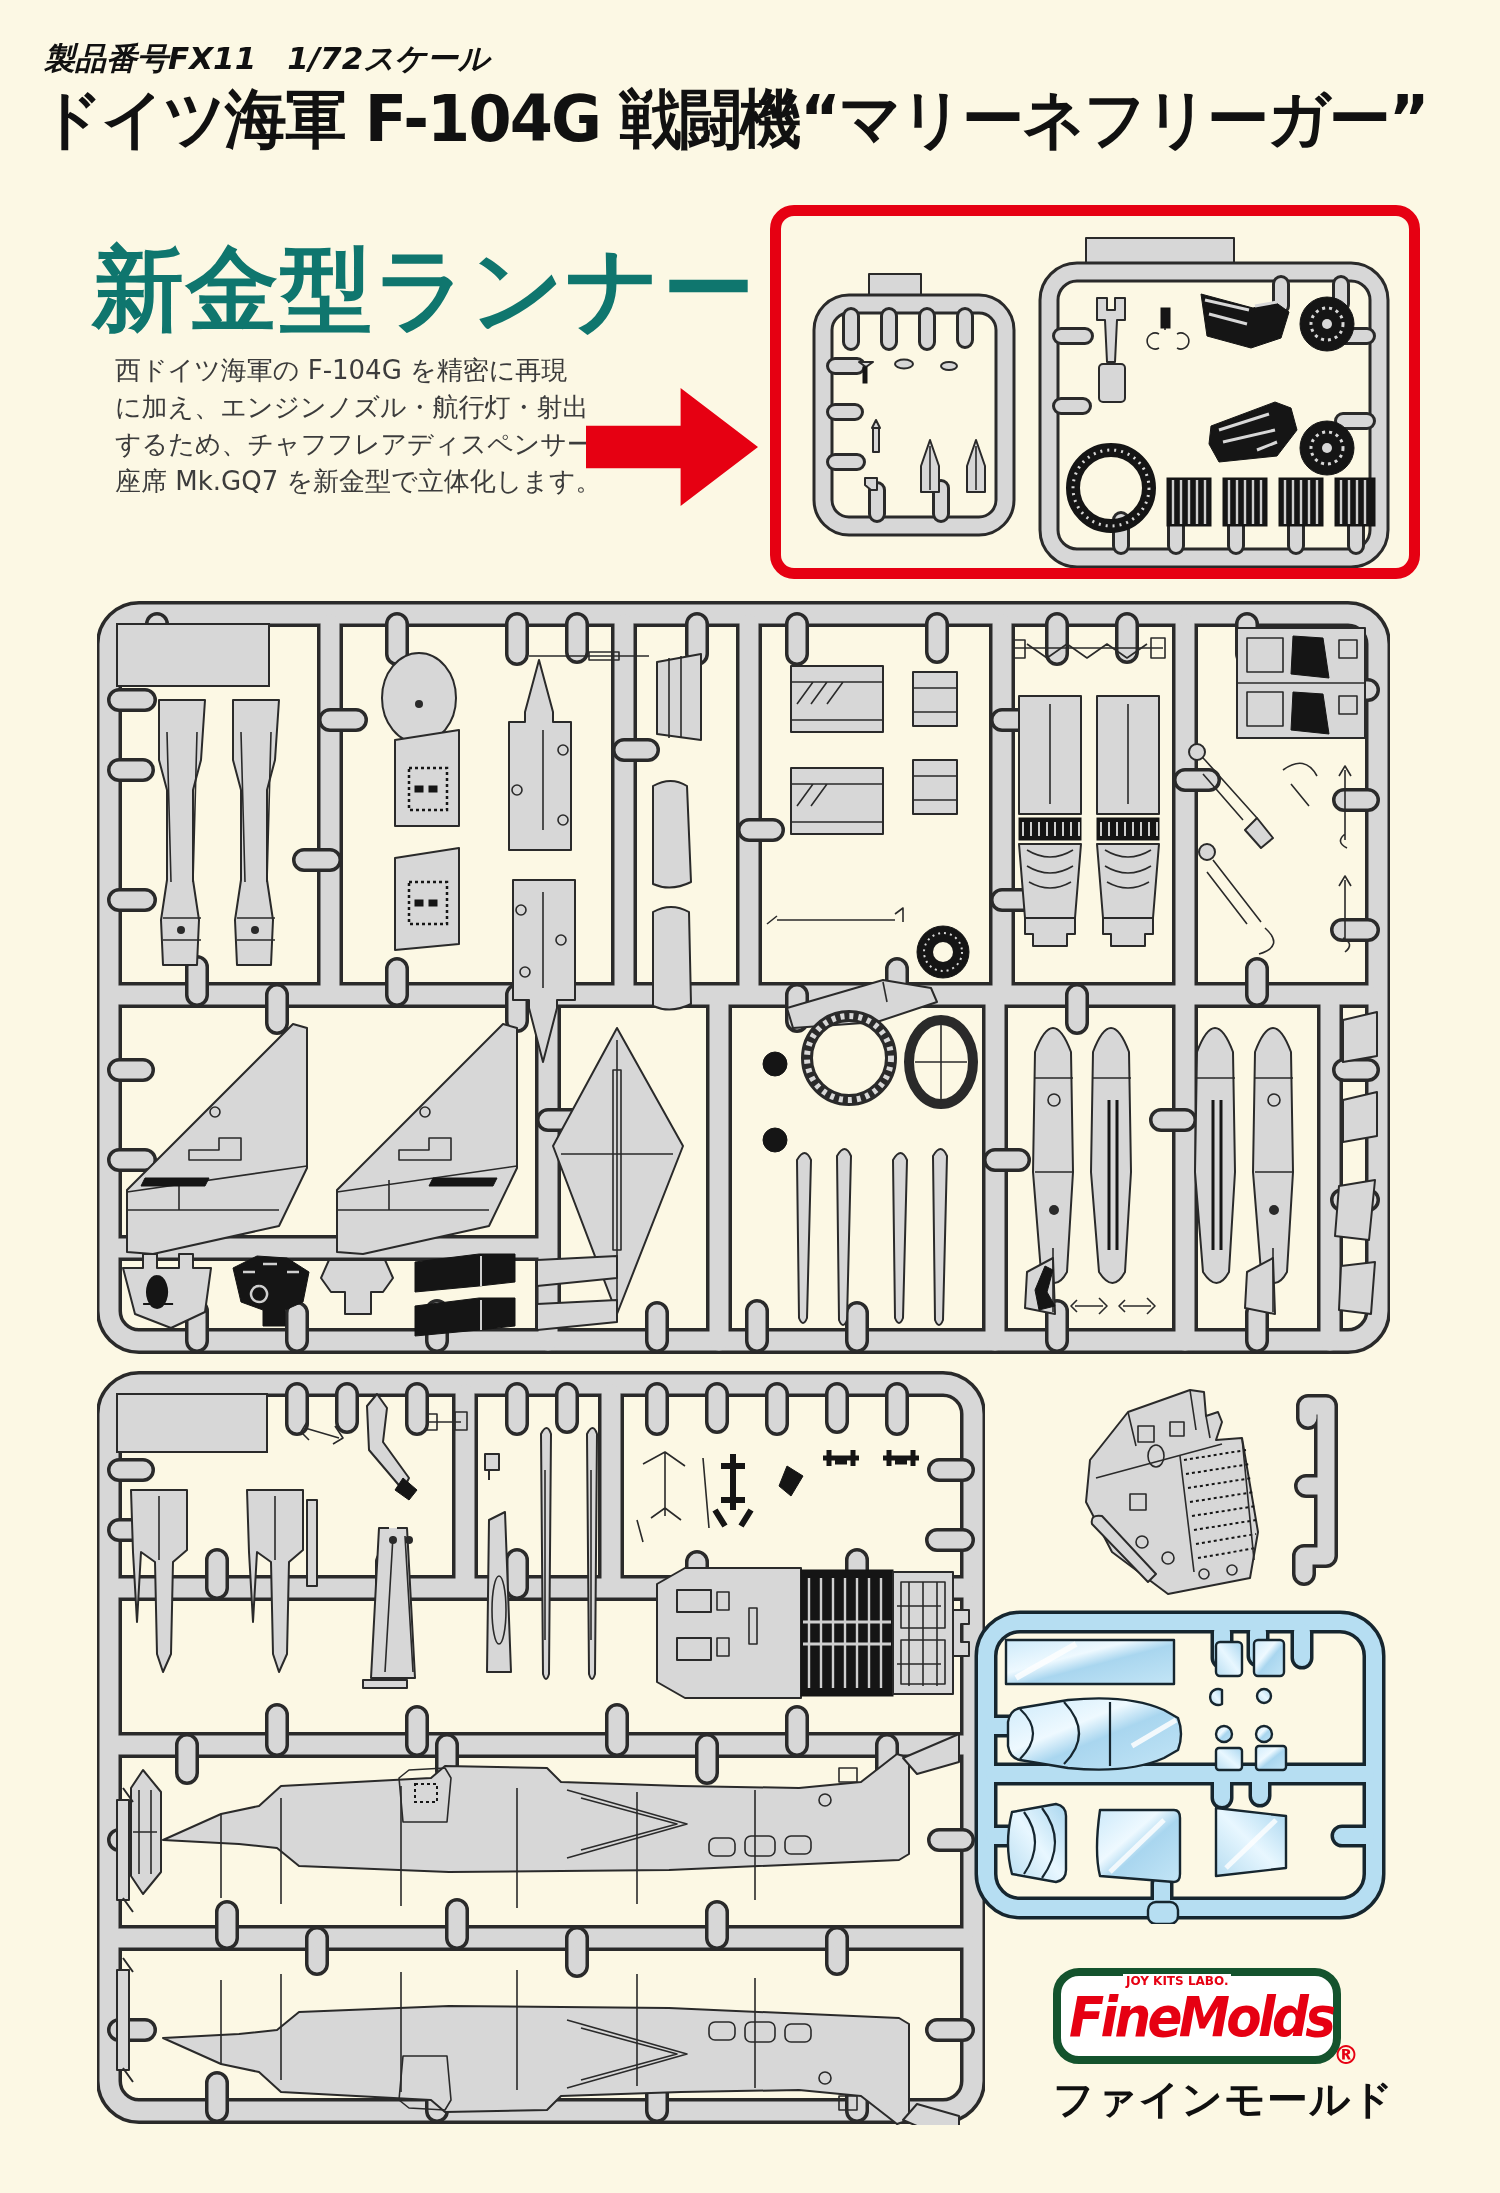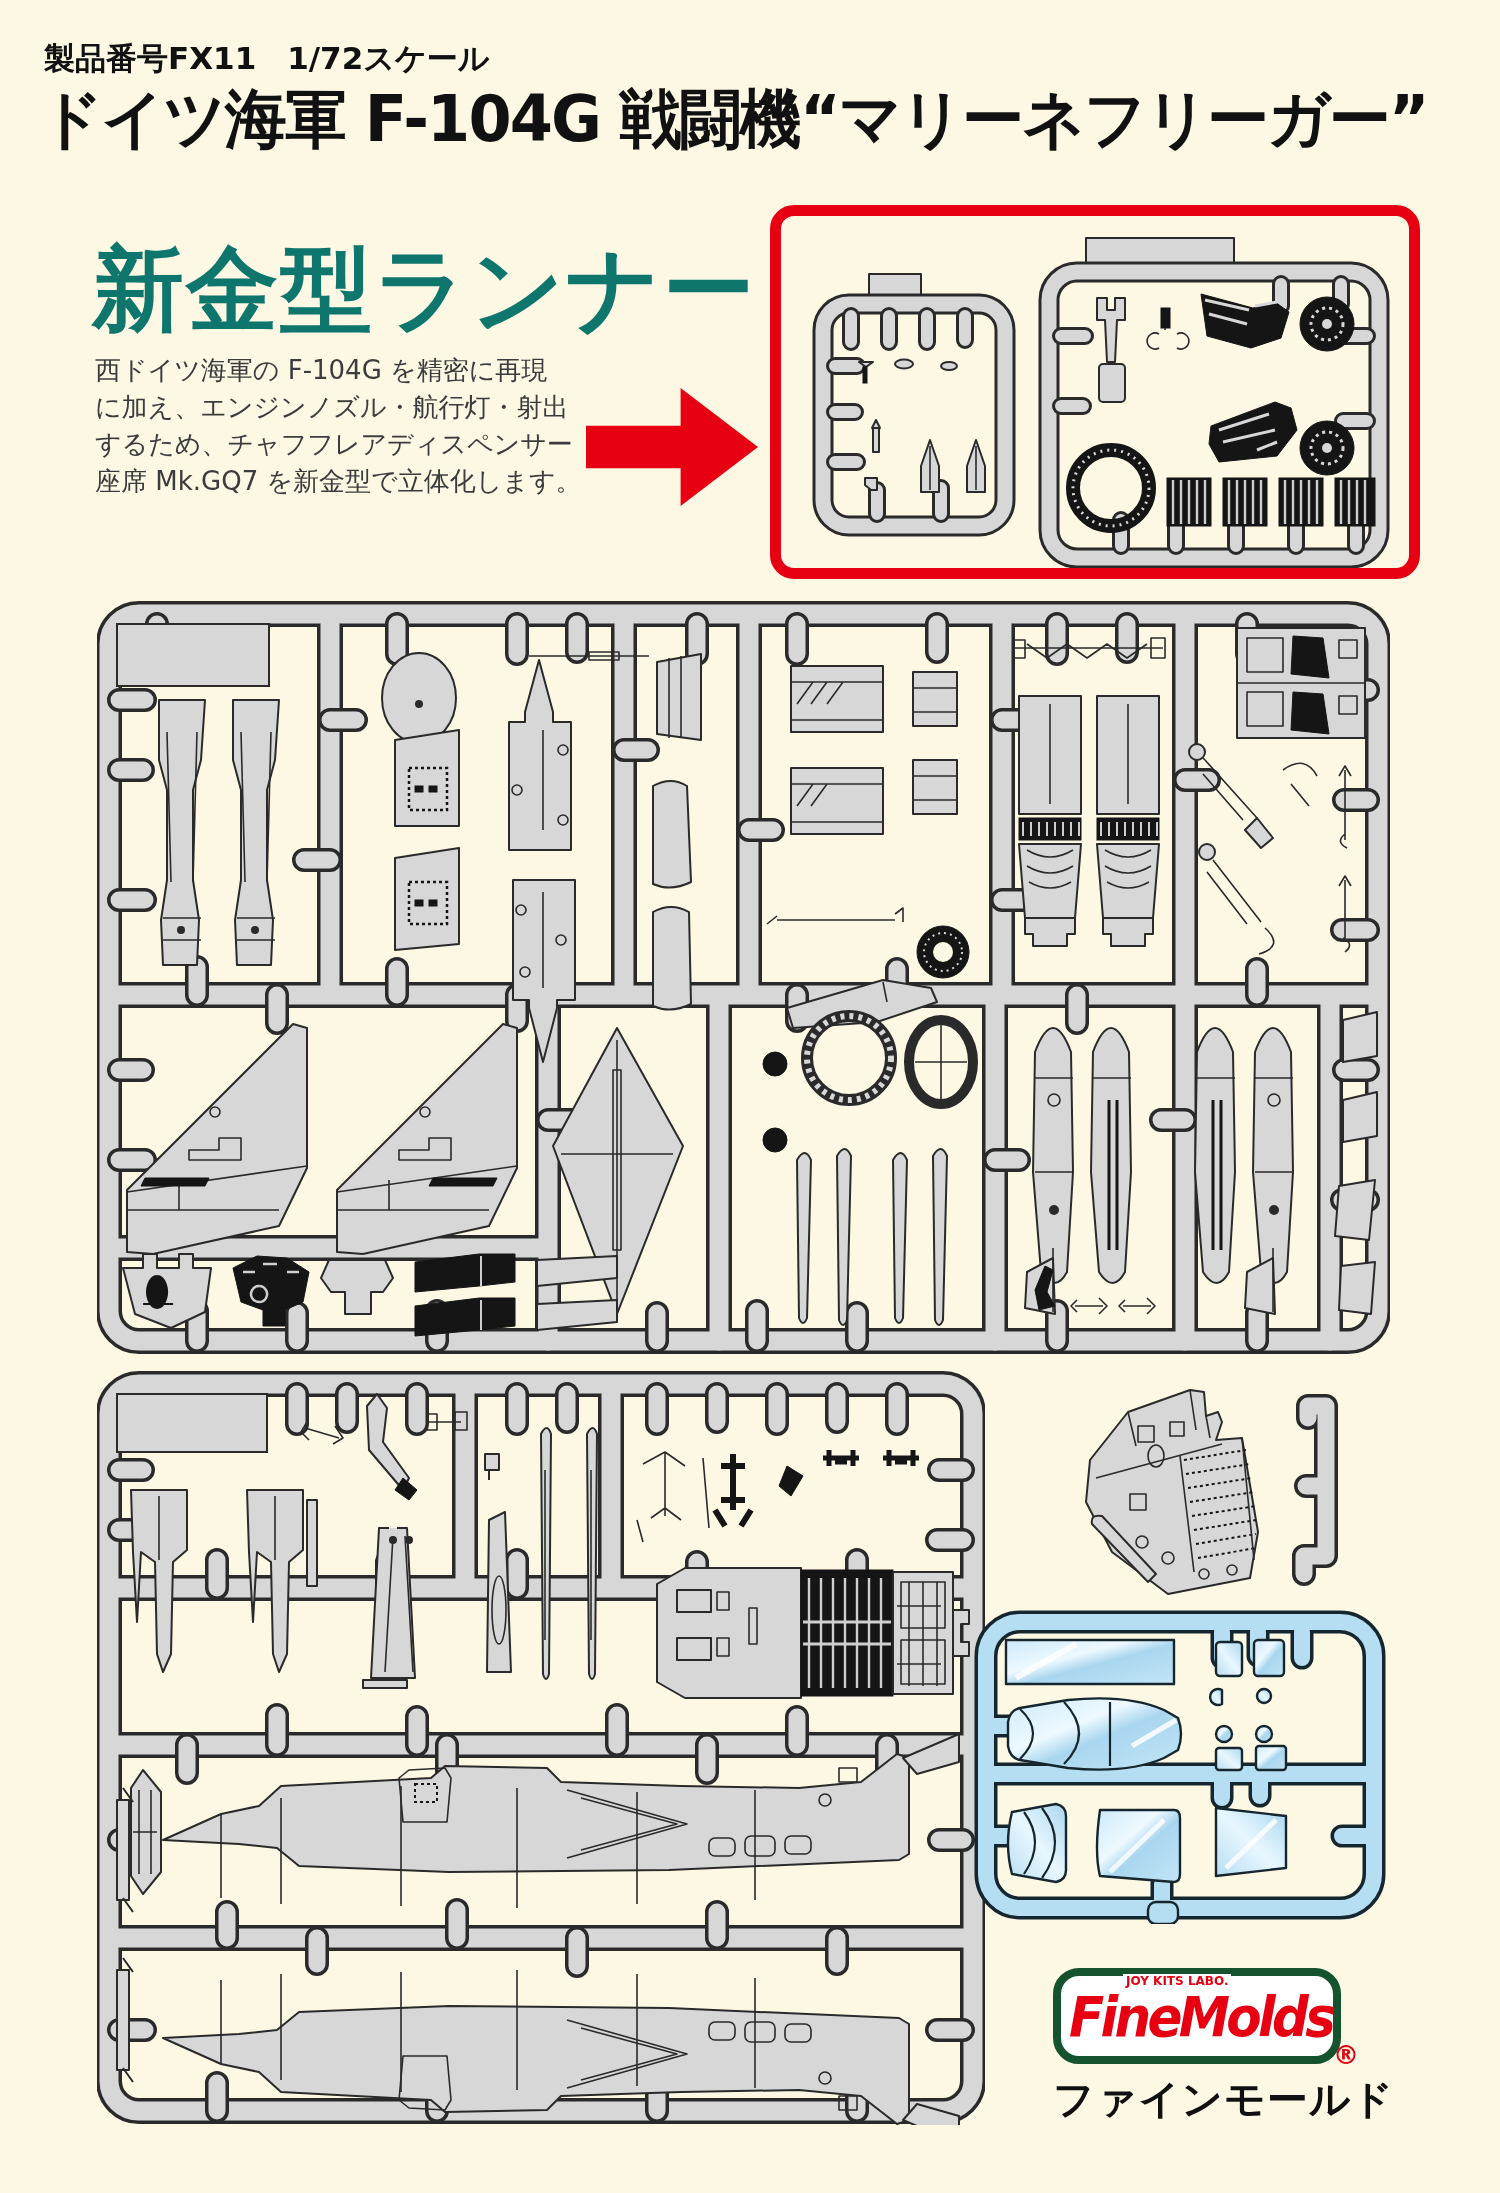--- a/index.html
+++ b/index.html
@@ -5,36 +5,36 @@
   html,body{margin:0;padding:0;}
   body{
     width:1500px;height:2193px;position:relative;overflow:hidden;
     background:#FCF8E4;
     font-family:"DejaVu Sans","Liberation Sans",sans-serif;
   }
   .abs{position:absolute;}
   
   #product-line{
     left:44px;top:38px;font-size:31px;font-weight:900;color:#111;
-    letter-spacing:0px;white-space:nowrap;
+    letter-spacing:0px;white-space:nowrap;font-style:italic;
   }
   #main-title{
     left:40px;top:76px;font-size:64px;font-weight:900;color:#111;
     letter-spacing:-2px;white-space:nowrap;transform:scaleX(.97);
     transform-origin:left top;
   }
   #promo-headline{
     left:92px;top:228px;font-size:92px;font-weight:900;color:#0f766e;
     letter-spacing:2px;white-space:nowrap;
   }
   #promo-body{
     left:95px;top:352px;font-size:26px;color:#3c3c3c;line-height:37px;
     font-weight:400;
   }
-  #promo-body div{white-space:nowrap;}
+  #promo-body div{white-space:nowrap;margin-left:20px;}
   
   #promo-arrow{
     left:586px;top:388px;width:172px;height:118px;background:#E60012;
     clip-path:polygon(0 32%,55% 32%,55% 0,100% 50%,55% 100%,55% 68%,0 68%);
   }
   
   #new-runner-box{
     left:770px;top:205px;width:628px;height:352px;
     border:11px solid #E60012;border-radius:24px;background:#FCF8E4;
   }

